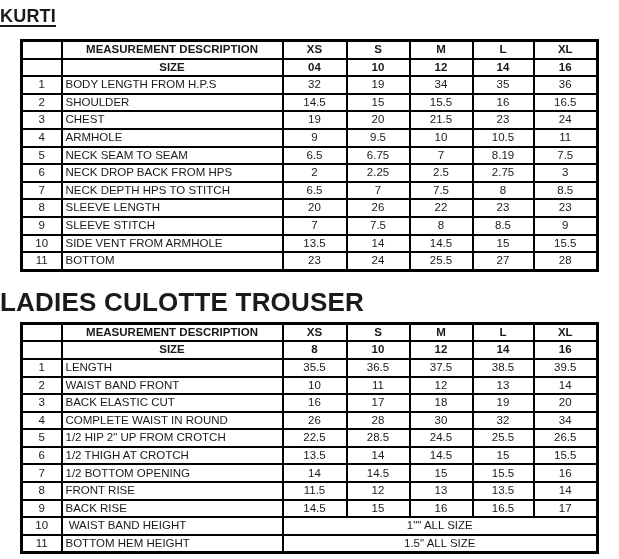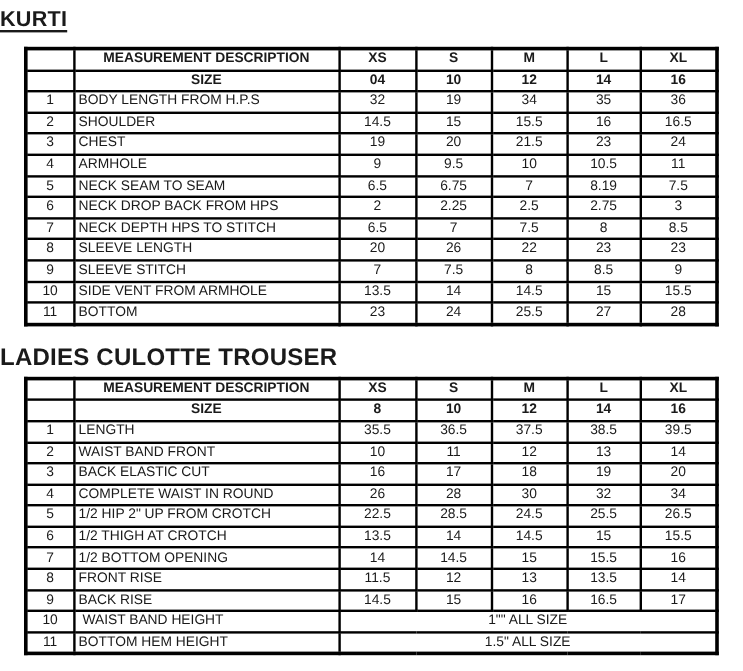--- a/index.html
+++ b/index.html
@@ -6,21 +6,21 @@
   body {
     width:619px; height:559px;
     background:#ffffff;
     color:#1a1a1a;
     font-family:"Liberation Sans", sans-serif;
     overflow:hidden;
   }
   .title { text-align:left; font-weight:700; letter-spacing:0.2px; }
   #title1 { font-size:18px; padding-top:6px; }
   #title1 .u { text-decoration:underline; text-decoration-thickness:2px; text-underline-offset:3px; }
-  #title2 { font-size:20px; margin-top:15px; }
+  #title2 { font-size:26px; margin-top:15px; }
 
   table.sheet {
     border-collapse:collapse;
     table-layout:fixed;
     width:576px;
     margin:0 auto;
     border:3px solid #000;
   }
   table.t1 { margin-top:12px; }
   table.t2 { margin-top:4px; }

